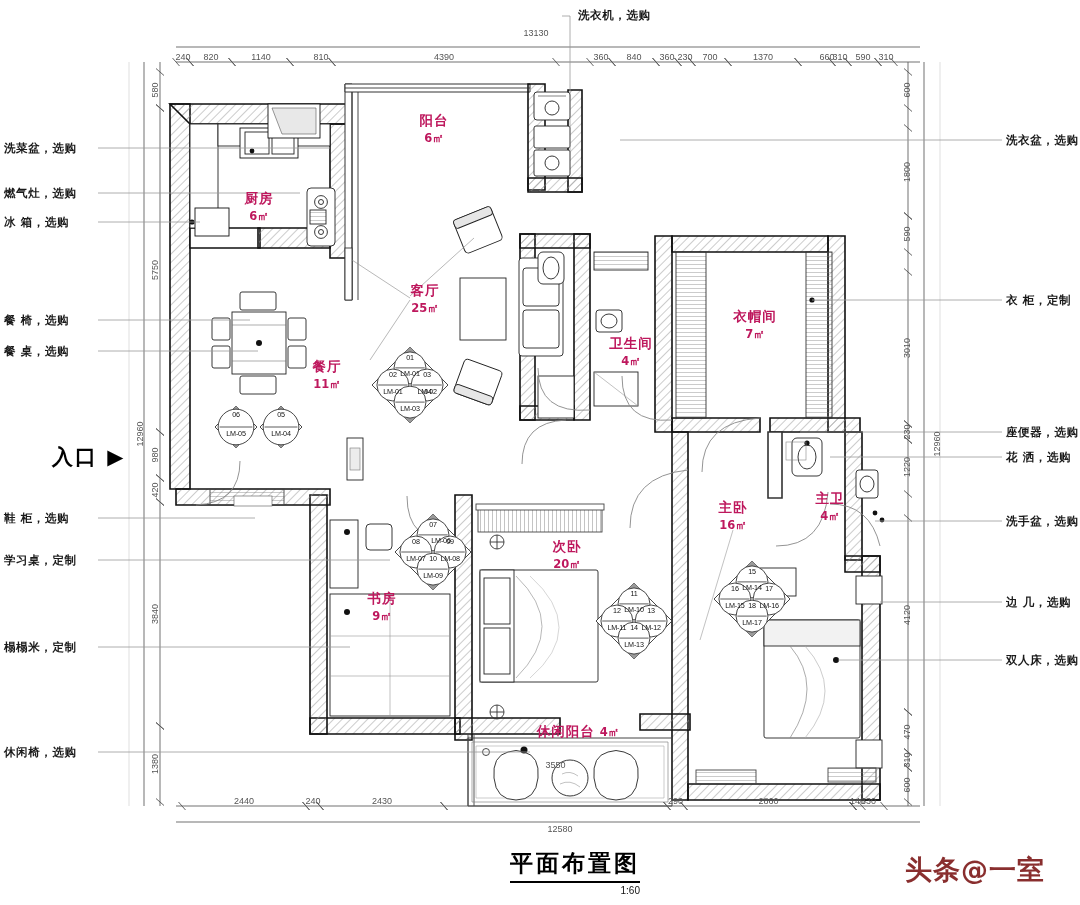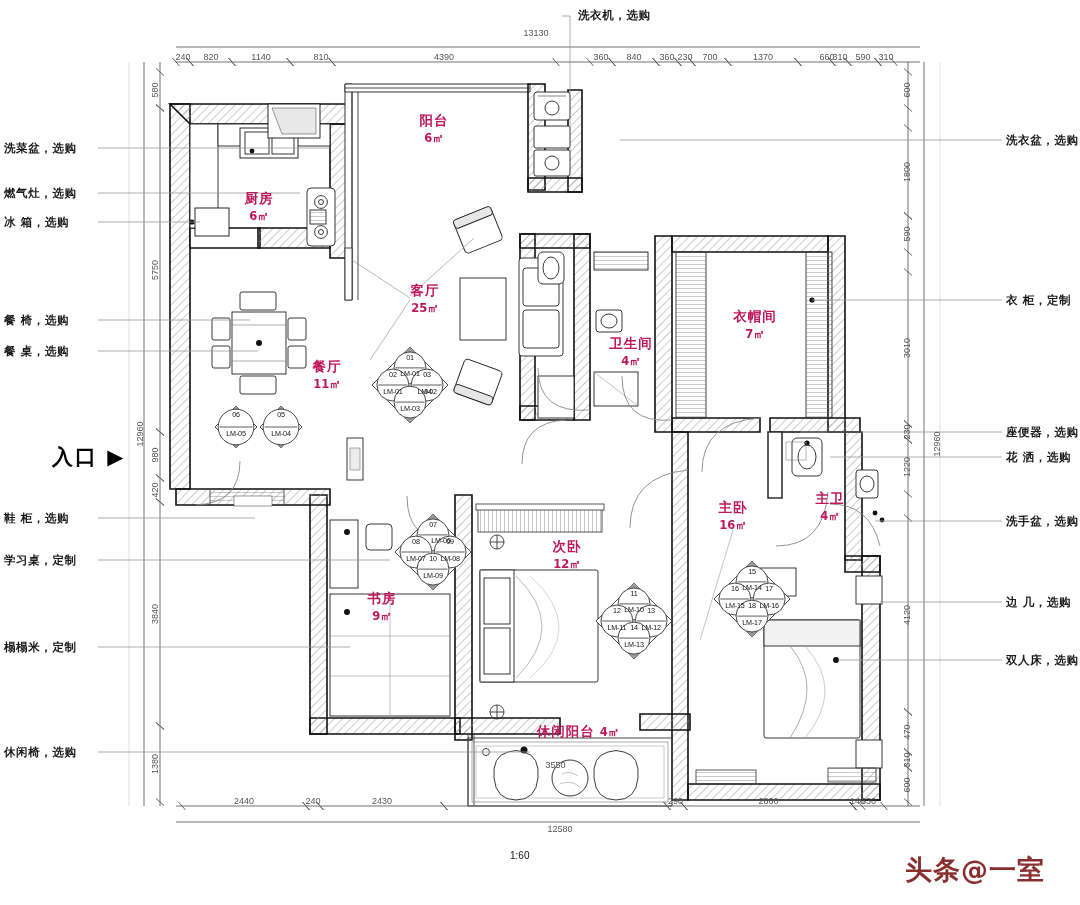--- a/index.html
+++ b/index.html
@@ -629,21 +629,21 @@
       <div class="roomlbl" style="left: 785px; top: 490px; width: 90px;">
         <span class="rname">主卫</span>
         <span class="rarea">4㎡</span>
       </div>
       <div class="roomlbl" style="left: 688px; top: 499px; width: 90px;">
         <span class="rname">主卧</span>
         <span class="rarea">16㎡</span>
       </div>
       <div class="roomlbl" style="left: 522px; top: 538px; width: 90px;">
         <span class="rname">次卧</span>
-        <span class="rarea">12㎡</span>
+        <span class="rarea">20㎡</span>
       </div>
       <div class="roomlbl" style="left: 337px; top: 590px; width: 90px;">
         <span class="rname">书房</span>
         <span class="rarea">9㎡</span>
       </div>
       <div class="roomlbl inline" style="left: 533px; top: 721px; width: 90px;"><span class="rname">休闲阳台</span><span class="rarea">4㎡</span></div>
     </div>
   <div id="dim-layer">
       <div class="dim" style="left: 536px; top: 28px; transform: translateX(-50%);">13130</div>
       <div class="dim" style="left: 183px; top: 52px; transform: translateX(-50%);">240</div>
@@ -724,17 +724,18 @@
       <div class="tag" style="left: 716.9px; top: 600.5px; width: 36px;">LM-15</div>
       <div class="tag" style="left: 753.1px; top: 584.157px; width: 32px;">17</div>
       <div class="tag" style="left: 751.1px; top: 600.5px; width: 36px;">LM-16</div>
       <div class="tag" style="left: 736px; top: 601.257px; width: 32px;">18</div>
       <div class="tag" style="left: 734px; top: 617.6px; width: 36px;">LM-17</div>
     </div>
 
   <div id="entrance">入口 ▶</div>
 
   <div id="titleblock">
+    <span class="ttxt">平面布置图</span>
     <span class="tscale">1:60</span>
   </div>
 
   <div id="watermark">头条@一室</div>
 </div>
 
 </body></html>

